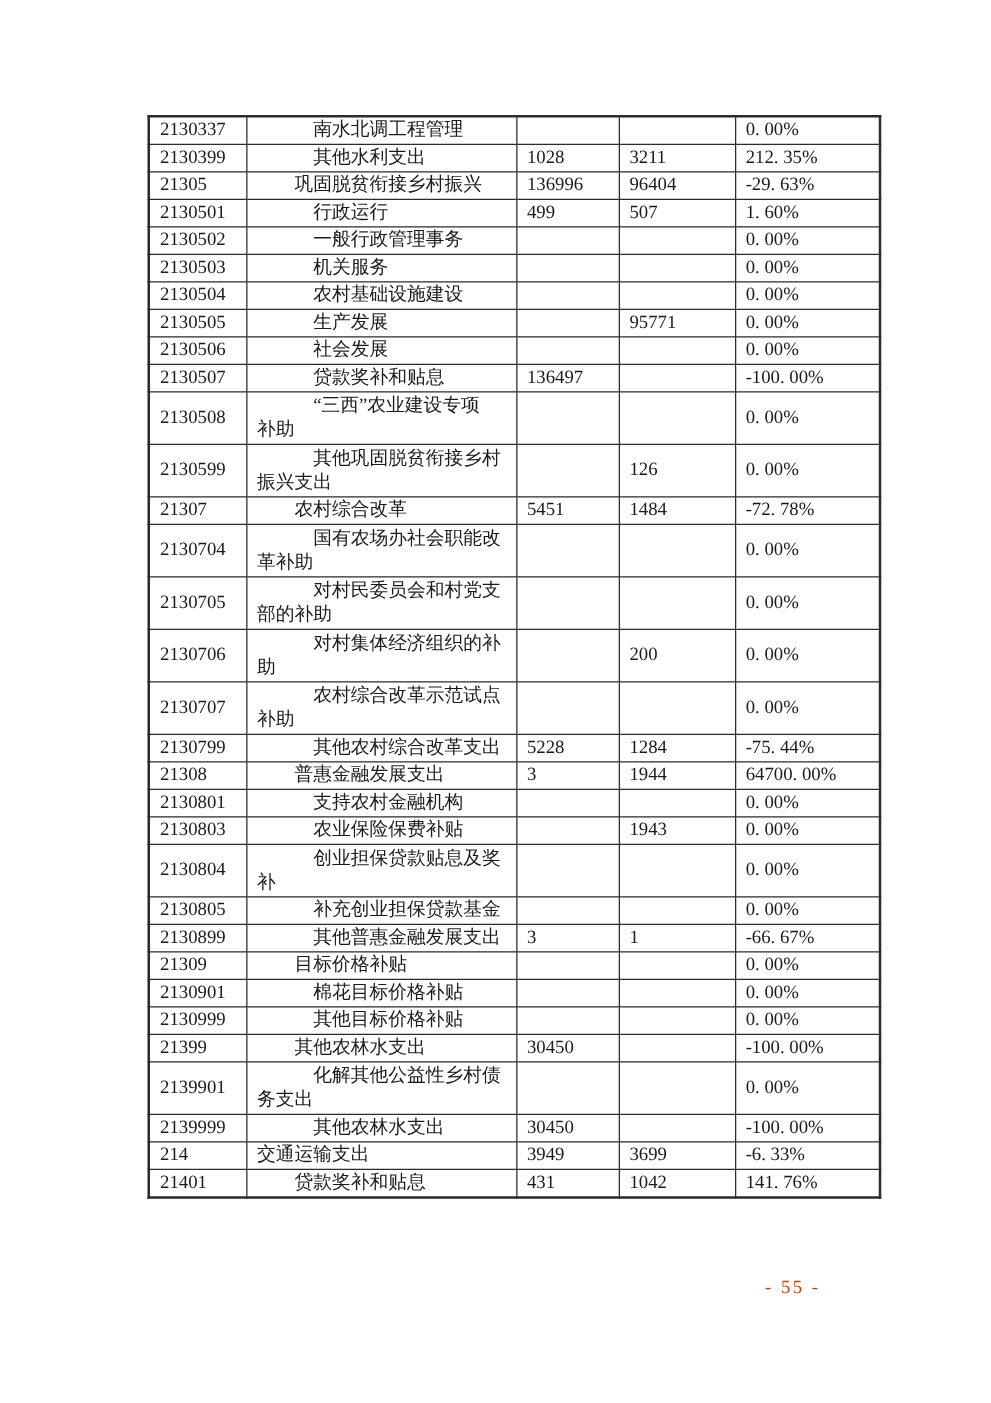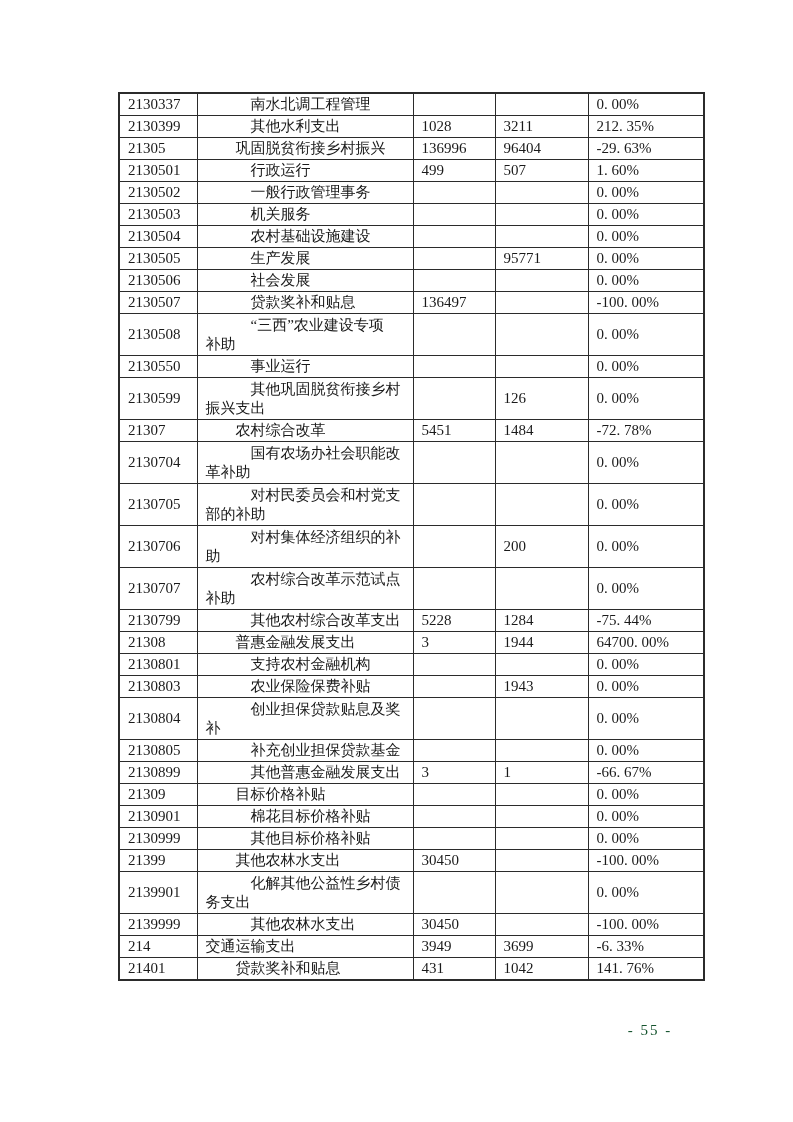--- a/index.html
+++ b/index.html
@@ -37,24 +37,23 @@
     white-space: pre-line;
   }
   .ind-0 { text-indent: 0; margin-top: 44px; }
   .ind-1 { text-indent: 30px; }
   .ind-2 { text-indent: 45px; }
   .page-num {
     position: absolute;
     top: 1022px;
     left: 612px;
     width: 76px;
-    text-align: center;
     font-size: 15px;
     letter-spacing: 2px;
-    color: #14532d;
+    color: #c2410c;
   }
 </style>
 </head>
 <body>
 
 <div class="sheet">
 
   <table class="budget">
     <colgroup>
       <col style="width:78px">
@@ -135,27 +134,20 @@
           <td>-100. 00%</td>
         </tr>
         <tr class="h2">
           <td>2130508</td>
           <td class="name ind-2">“三西”农业建设专项
 补助</td>
           <td></td>
           <td></td>
           <td>0. 00%</td>
         </tr>
-        <tr class="h1">
-          <td>2130550</td>
-          <td class="name ind-2">事业运行</td>
-          <td></td>
-          <td></td>
-          <td>0. 00%</td>
-        </tr>
         <tr class="h2">
           <td>2130599</td>
           <td class="name ind-2">其他巩固脱贫衔接乡村
 振兴支出</td>
           <td></td>
           <td>126</td>
           <td>0. 00%</td>
         </tr>
         <tr class="h1">
           <td>21307</td>

